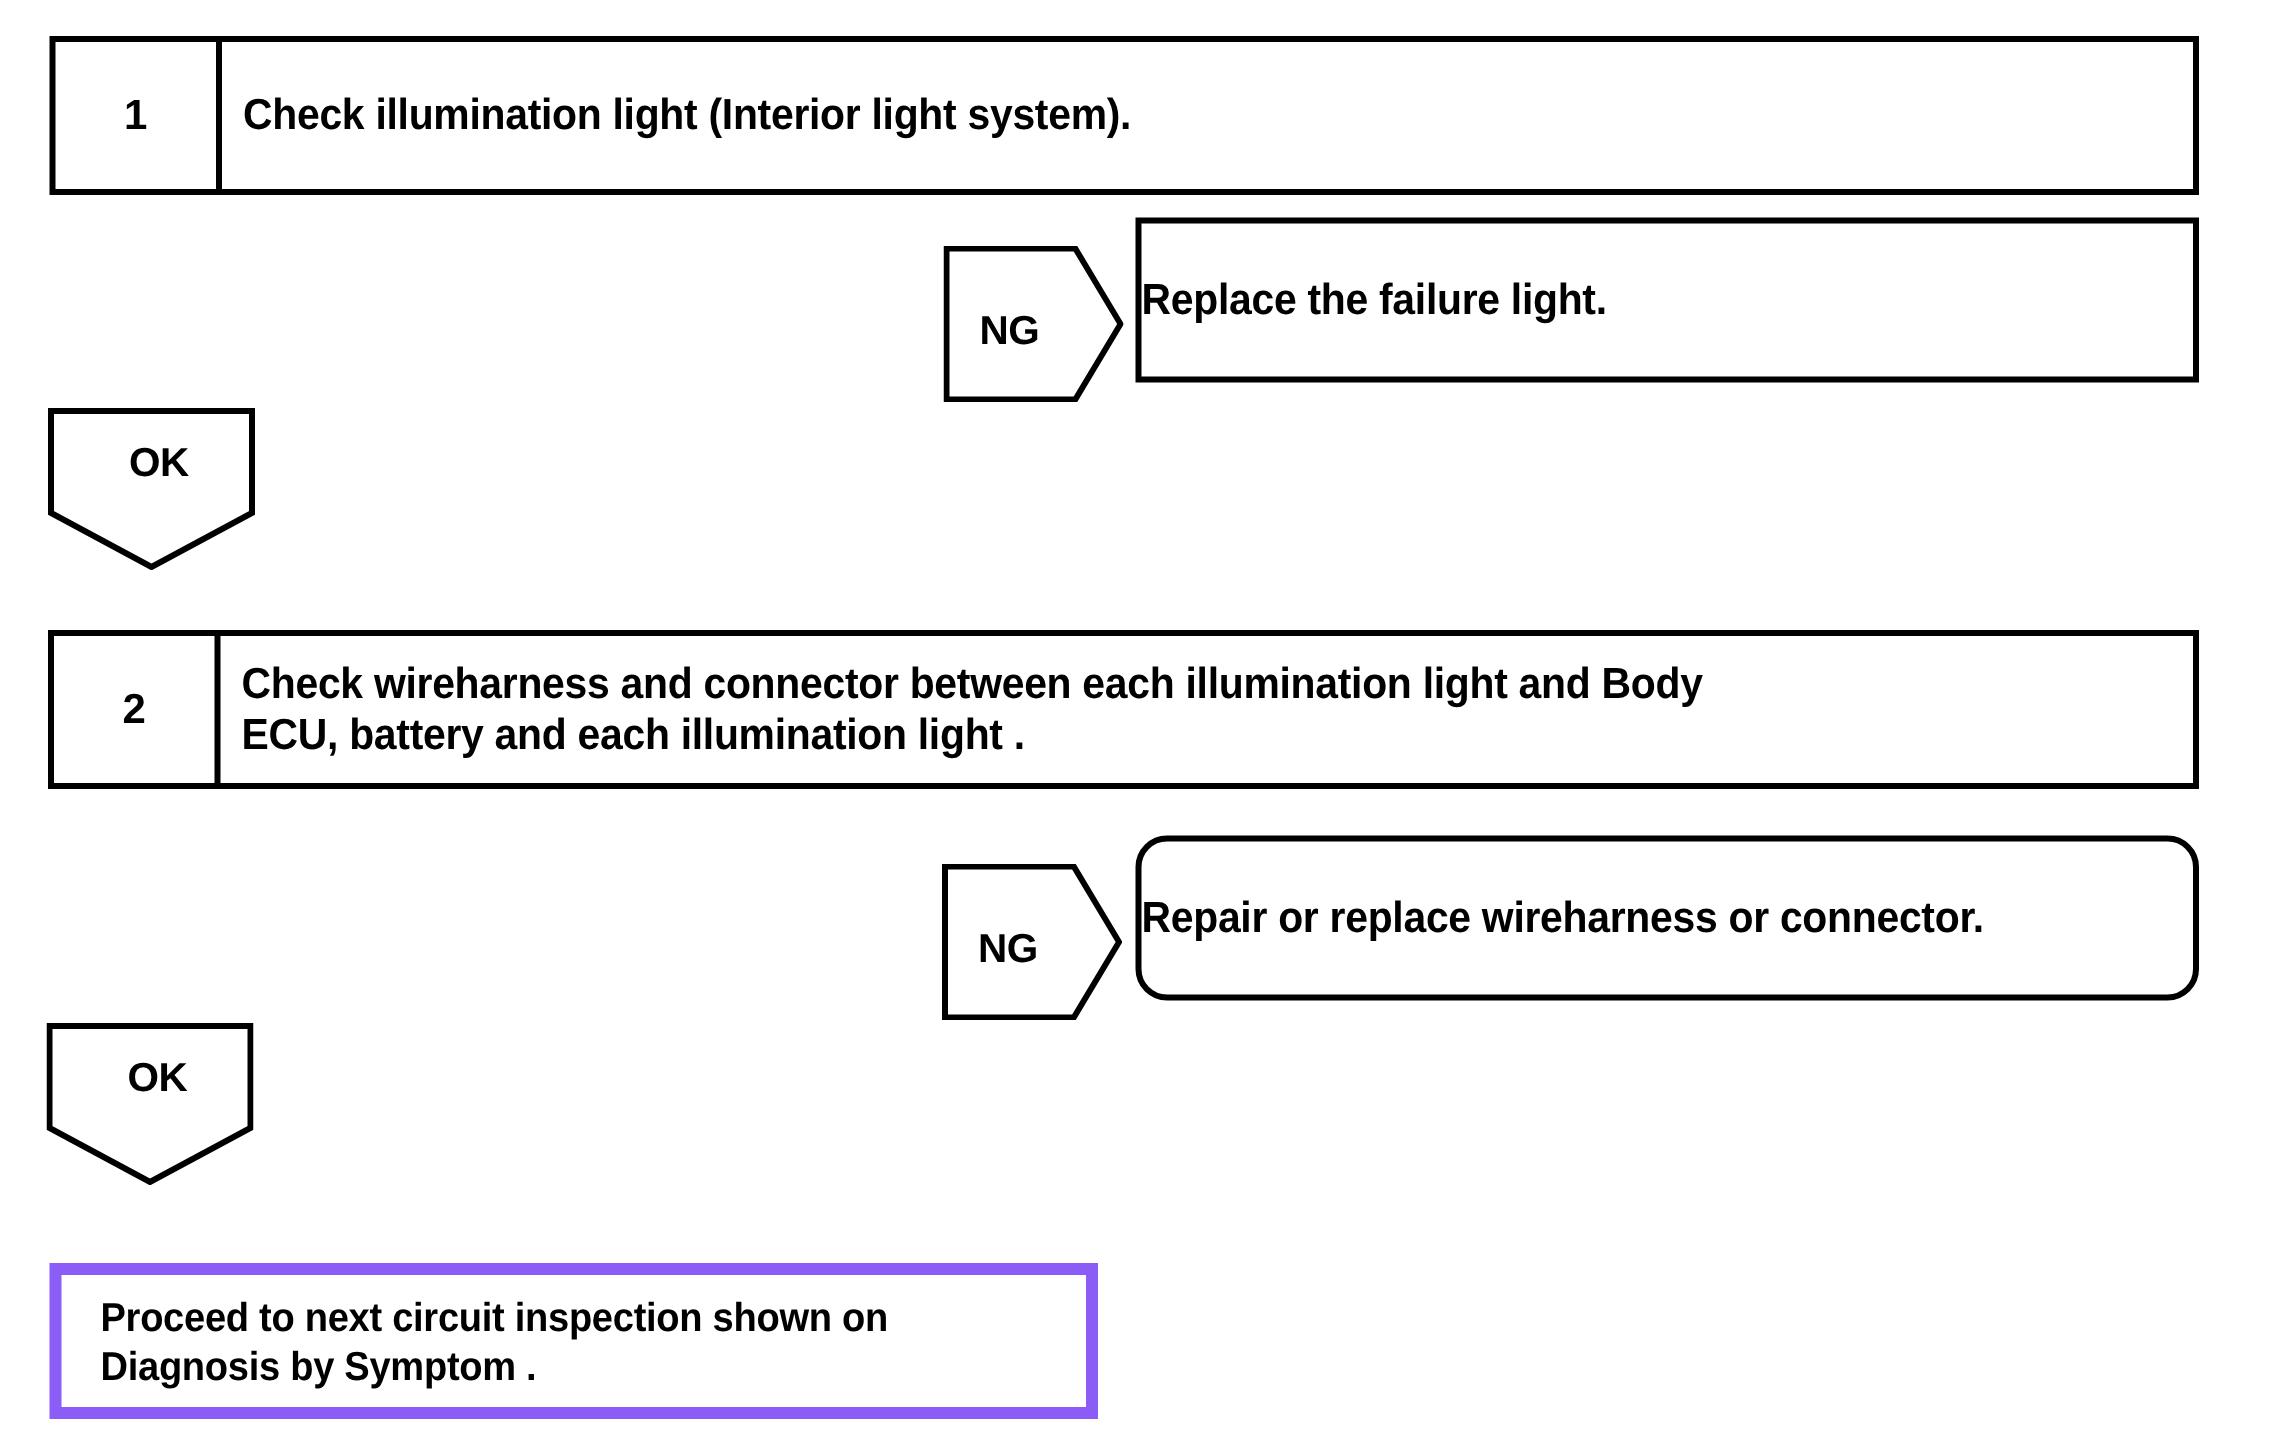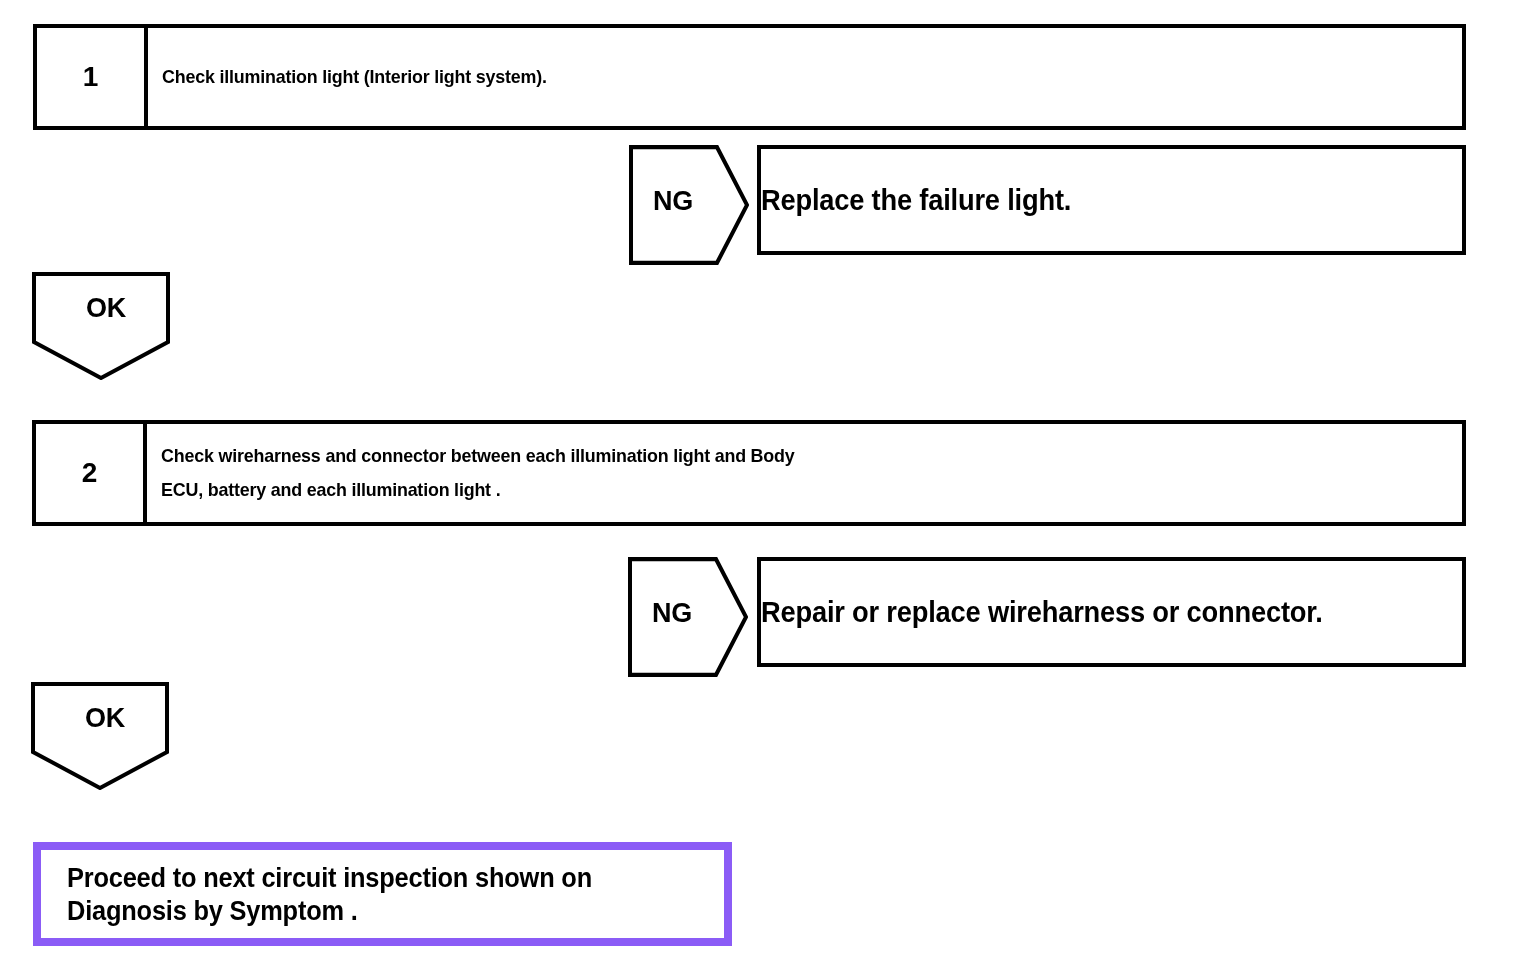--- a/index.html
+++ b/index.html
@@ -41,21 +41,21 @@
     letter-spacing: 0px;
     flex: 0 0 auto;
   }
   .step-text {
     box-sizing: border-box;
     flex: 1 1 auto;
     display: flex;
     align-items: center;
     padding-left: 14px;
     padding-right: 10px;
-    font-size: 19px;
+    font-size: 29px;
     font-weight: bold;
     line-height: 34px;
     letter-spacing: -0.2px;
     font-stretch: condensed;
     transform-origin: left center;
   }
   .step-text span.tx {
     display: block;
     transform: scaleX(0.94);
     transform-origin: left center;
@@ -80,21 +80,22 @@
     display: block;
     transform: scaleX(0.94);
     transform-origin: left center;
     white-space: pre-line;
   }
 
   
   .ng-tag {
     position: absolute;
     width: 120px;
-    height: 120px;
+    height: 104px;
+    margin-top: 19px;
   }
   .ng-tag svg { display: block; width: 100%; height: 100%; }
   .ng-label {
     position: absolute;
     left: 0;
     top: 0;
     width: 88px;
     height: 112px;
     display: flex;
     align-items: center;
@@ -187,21 +188,21 @@
     </div>
   </div>
 
   <div class="ng-tag" style="left:628px; top:557px;">
     <svg viewBox="0 0 120 112" preserveAspectRatio="none">
       <polygon points="2,2 88,2 118,56 88,110 2,110" fill="#ffffff" stroke="#000000" stroke-width="4" stroke-linejoin="miter"></polygon>
     </svg>
     <div class="ng-label">NG</div>
   </div>
 
-  <div class="result-box" style="left:757px; top:557px; width:709px; height:110px;">
+  <div class="result-box" style="left:757px; top:557px; width:709px; height:110px;border-radius:21px;">
     <span class="tx">Repair or replace wireharness or connector.</span>
   </div>
 
   <div class="ok-tag" style="left:31px; top:682px;">
     <svg viewBox="0 0 138 108" preserveAspectRatio="none">
       <polygon points="2,2 136,2 136,70 69,106 2,70" fill="#ffffff" stroke="#000000" stroke-width="4" stroke-linejoin="miter"></polygon>
     </svg>
     <div class="ok-label">OK</div>
   </div>
 

